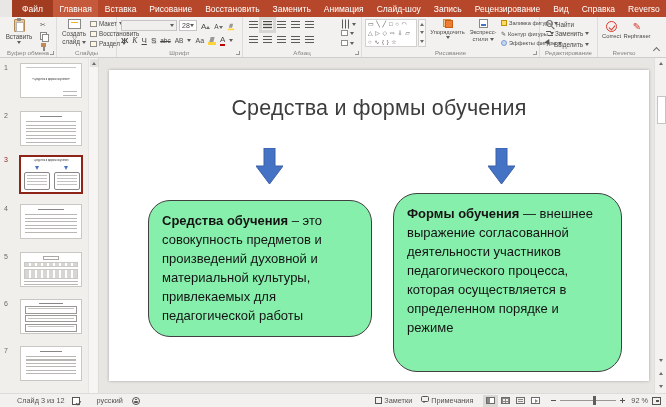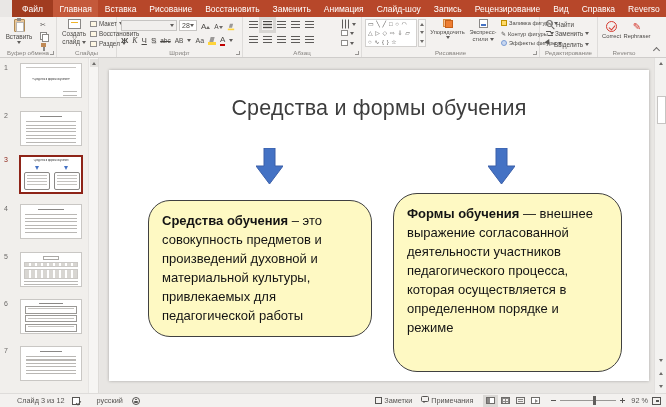--- a/index.html
+++ b/index.html
@@ -114,21 +114,21 @@
              border-left:1px solid #e6e4e2; border-right:1px solid #dddbd8; }
   .tscroll .btn { position:absolute; top:1px; left:1px; width:8px; height:8px; background:#e4e2df;
              display:flex; align-items:center; justify-content:center; }
 
   .editor { position:absolute; top:58px; left:100px; right:12px; bottom:14px; background:#e8e6e3; }
   .canvas { position:absolute; left:9px; top:12px; width:540px; height:311px; background:#fff;
             box-shadow:0 0 3px rgba(0,0,0,0.28); }
   .slide-title { position:absolute; top:26px; left:0; right:0; text-align:center;
                  font-size:21.5px; color:#3d3d3d; letter-spacing:0.2px; }
   .arrow { position:absolute; top:78px; }
-  .txtbox { position:absolute; border:1.3px solid #404040; background:#fef9c3;
+  .txtbox { position:absolute; border:1.3px solid #404040; background:#86efac;
             font-size:13px; line-height:1.46; color:#141414; padding:11px 13px; }
   .txtbox.l { left:39px; top:130px; width:224px; height:137px; border-radius:22px; }
   .txtbox.r { left:284px; top:123px; width:229px; height:179px; border-radius:24px; }
 
   .vscroll { position:absolute; top:58px; right:0; width:12px; bottom:14px; background:#f3f2f0; border-left:1px solid #e2e0de; }
   .vscroll .sq { position:absolute; left:1.5px; width:9px; display:flex; align-items:center; justify-content:center; height:9px; }
   .vs-thumb { position:absolute; left:1.5px; top:38px; width:9px; height:28px; background:#fff; border:1px solid #c6c4c2; }
 
   
   .statusbar { position:absolute; left:0; right:0; bottom:0; height:14px; background:#f3f1ef;

